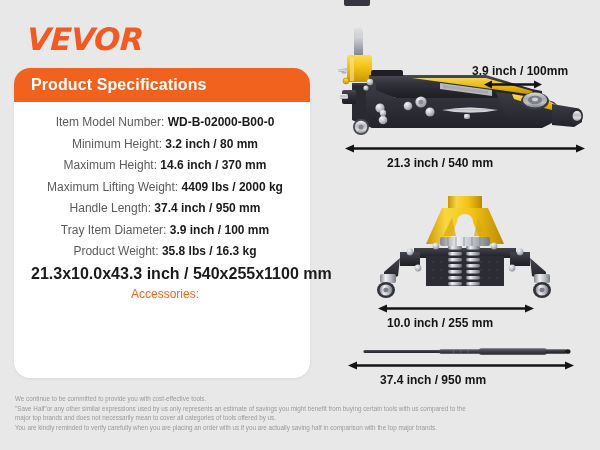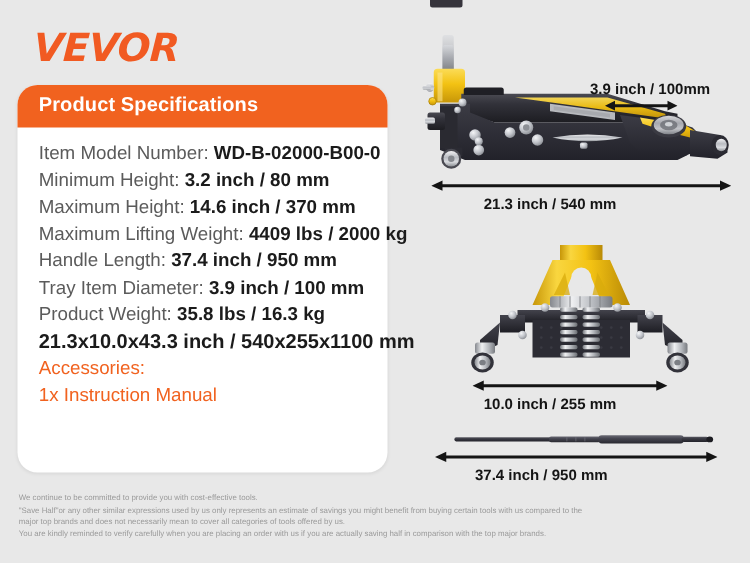--- a/index.html
+++ b/index.html
@@ -49,20 +49,21 @@
   
   .spec-card {
     position: absolute;
     left: 14px;
     top: 68px;
     width: 296px;
     height: 310px;
     background: #ffffff;
     border-radius: 16px;
     box-shadow: 0 1px 3px rgba(0,0,0,0.07);
+    text-align: center;
   }
   .spec-header {
     position: absolute;
     left: 0px;
     top: 0px;
     width: 296px;
     height: 34px;
     background: #f1621f;
     border-radius: 16px 16px 0 0;
     box-sizing: border-box;
@@ -76,21 +77,21 @@
     font-weight: bold;
     letter-spacing: 0.1px;
   }
   .spec-list {
     position: absolute;
     left: 17px;
     top: 44px;
     width: 268px;
   }
   .spec-row {
-    font-size: 15px;
+    font-size: 12px;
     color: #5b5b5b;
     line-height: 21.5px;
     white-space: nowrap;
   }
   .spec-row .val {
     color: #1b1b1b;
     font-weight: bold;
   }
   .spec-row.dim-value {
     color: #1b1b1b;
@@ -195,21 +196,20 @@
       <div class="spec-row">
         <span>Product Weight:</span>
         <span class="val">35.8 lbs / 16.3 kg</span>
       </div>
 
 
       <div class="spec-row dim-value">21.3x10.0x43.3 inch / 540x255x1100 mm</div>
 
       <div class="spec-row accent">Accessories:</div>
 
-      <div class="spec-row accent">1x Instruction Manual</div>
 
     </div>
   </div>
 
   <div class="figure fig1">
 
     <svg class="jack-side" viewBox="0 0 258 118">
       <defs>
         <linearGradient id="ybody" x1="0" y1="0" x2="0" y2="1">
           <stop offset="0%" stop-color="#fbdc57"></stop>

